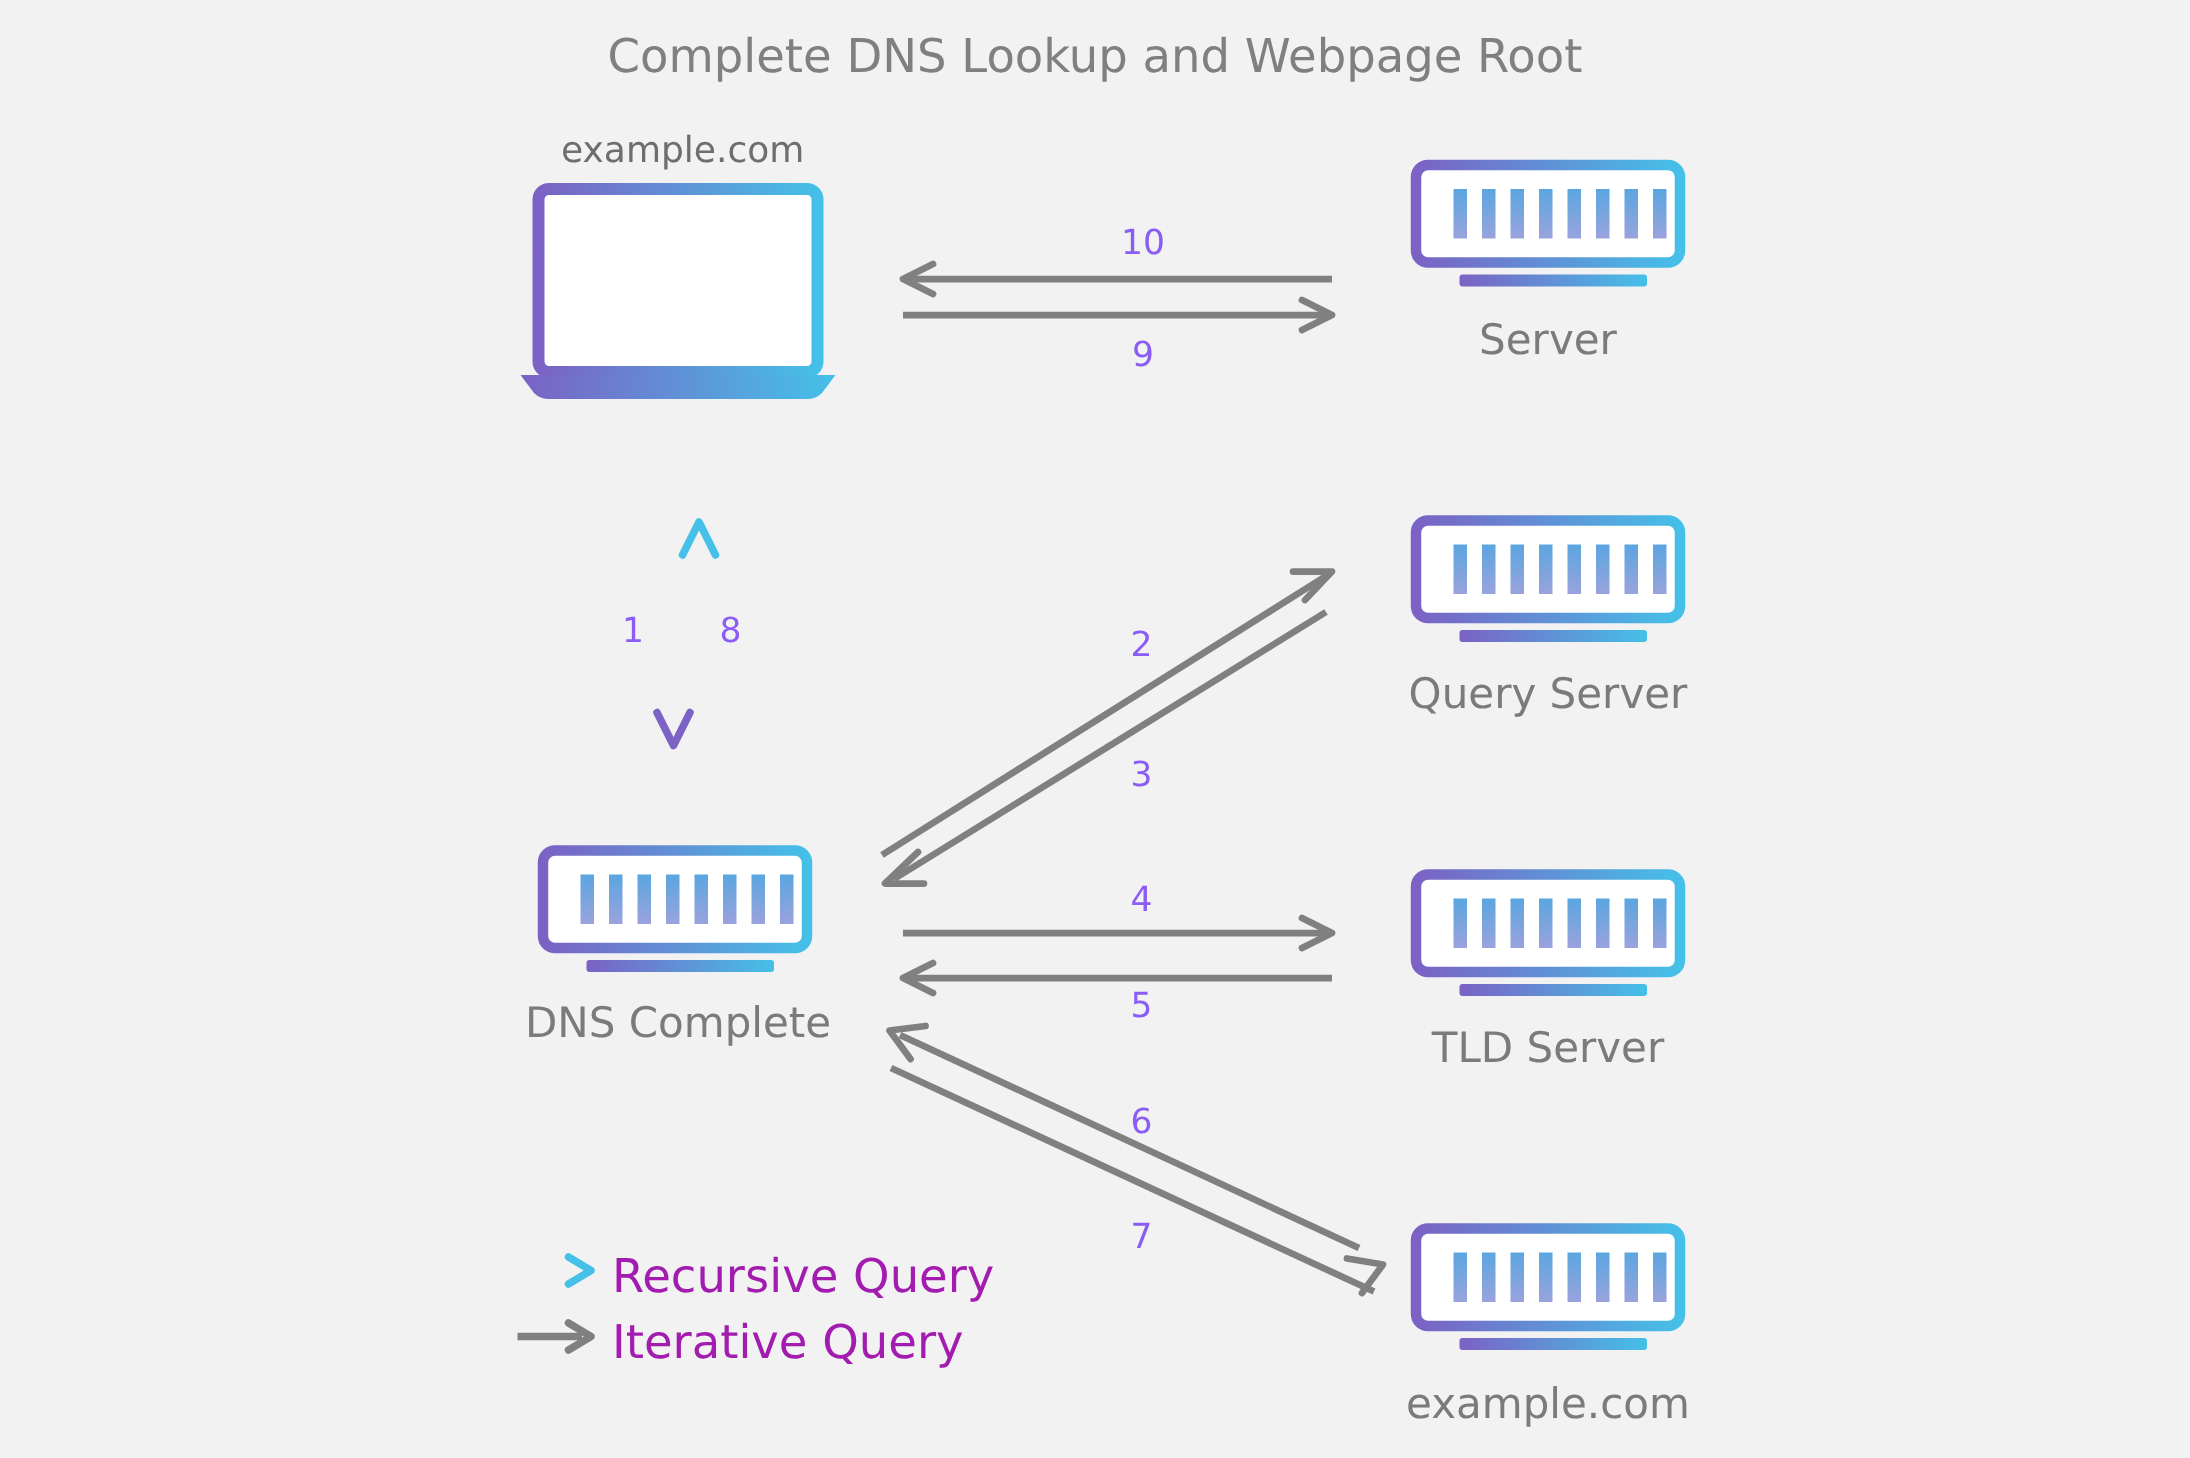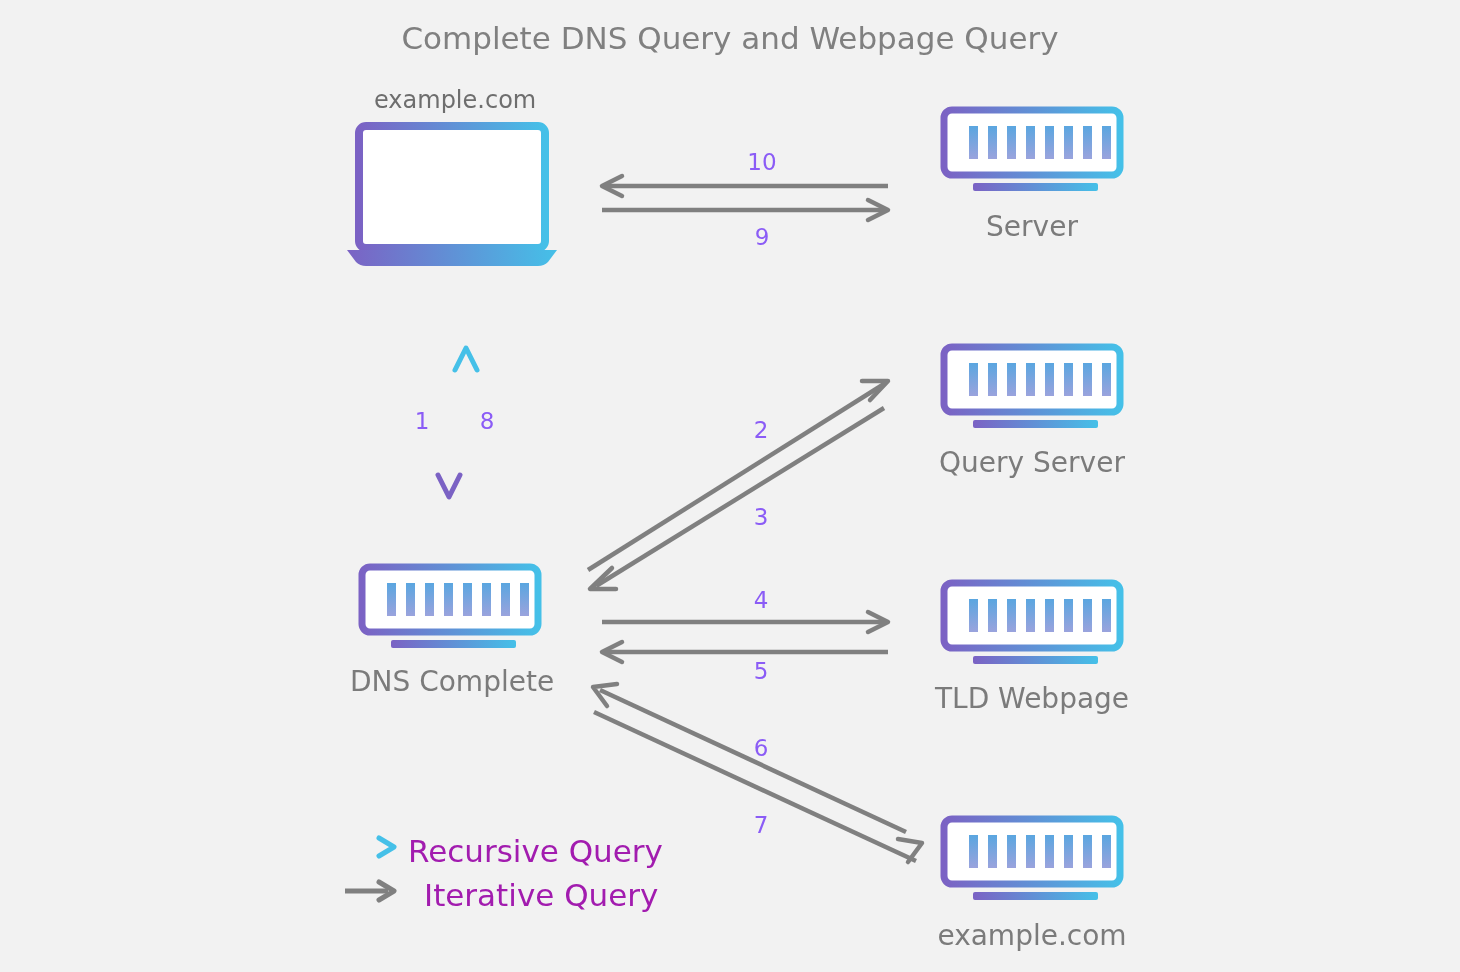--- a/index.html
+++ b/index.html
@@ -58,21 +58,21 @@
   .domain-label {
     font-size: 24px;
     color: #6e6e6e;
   }
 </style>
 </head>
 <body>
 
 <div id="diagram-root">
 
-  <div class="lbl title">Complete DNS Query and Webpage Query</div>
+  <div class="lbl title">Complete DNS Lookup and Webpage Root</div>
 
   <svg class="layer" viewBox="0 0 1460 972">
     <defs>
       <linearGradient id="gradHoriz" x1="0" y1="0" x2="1" y2="0">
         <stop offset="0%" stop-color="#7b62c4"></stop>
         <stop offset="100%" stop-color="#45c0e8"></stop>
       </linearGradient>
       <linearGradient id="gradVertDown" x1="0" y1="0" x2="0" y2="1">
         <stop offset="0%" stop-color="#45c0e8"></stop>
         <stop offset="100%" stop-color="#7b62c4"></stop>
@@ -239,21 +239,21 @@
       <polyline points="379,882 394,891 379,900" fill="none" stroke="#808080" stroke-width="5" stroke-linecap="round" stroke-linejoin="round"></polyline>
     </g>
   </svg>
 
   <div class="lbl domain-label" style="left:374px; top:86px;">example.com</div>
 
   <div class="lbl node-label" style="left:932px; top:210px; width:200px;">Server</div>
 
   <div class="lbl node-label" style="left:932px; top:446px; width:200px;">Query Server</div>
 
-  <div class="lbl node-label" style="left:932px; top:682px; width:200px;">TLD Webpage</div>
+  <div class="lbl node-label" style="left:932px; top:682px; width:200px;">TLD Server</div>
 
   <div class="lbl node-label" style="left:932px; top:919px; width:200px;">example.com</div>
 
   <div class="lbl node-label" style="left:350px; top:665px; width:200px;">DNS Complete</div>
 
   <div class="lbl step-num" style="left:735px; top:149px; width:54px;">10</div>
 
   <div class="lbl step-num" style="left:735px; top:224px; width:54px;">9</div>
 
   <div class="lbl step-num" style="left:403px; top:408px; width:38px;">1</div>
@@ -267,15 +267,15 @@
   <div class="lbl step-num" style="left:739px; top:587px; width:44px;">4</div>
 
   <div class="lbl step-num" style="left:739px; top:658px; width:44px;">5</div>
 
   <div class="lbl step-num" style="left:739px; top:735px; width:44px;">6</div>
 
   <div class="lbl step-num" style="left:739px; top:812px; width:44px;">7</div>
 
   <div class="lbl legend-text" style="left:408px; top:833px;">Recursive Query</div>
 
-  <div class="lbl legend-text" style="left:408px; top:877px;margin-left:16px;">Iterative Query</div>
+  <div class="lbl legend-text" style="left:408px; top:877px;">Iterative Query</div>
 
 </div>
 
 </body></html>

